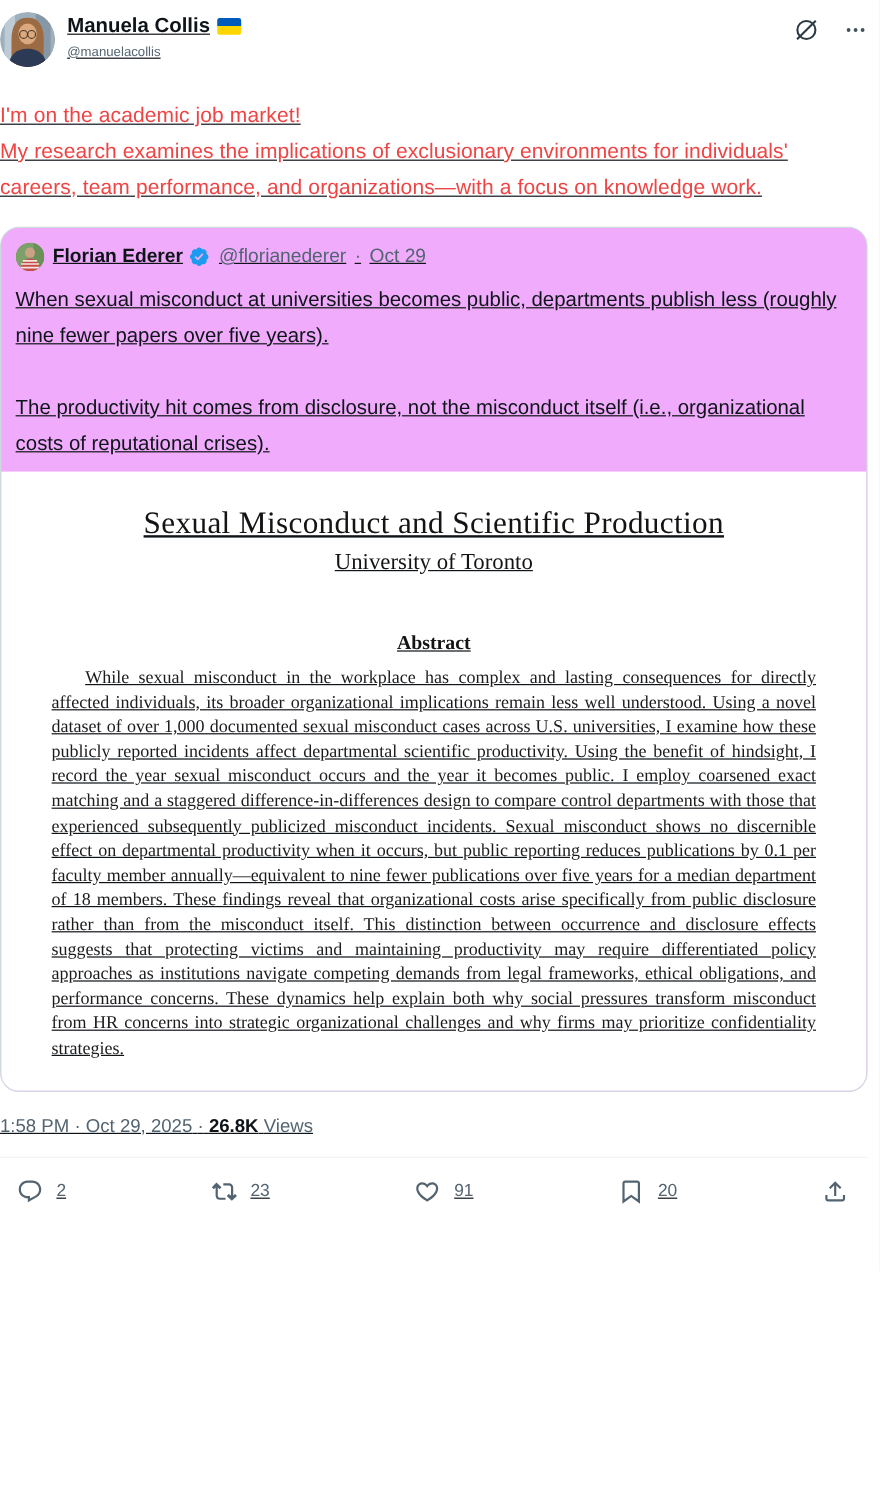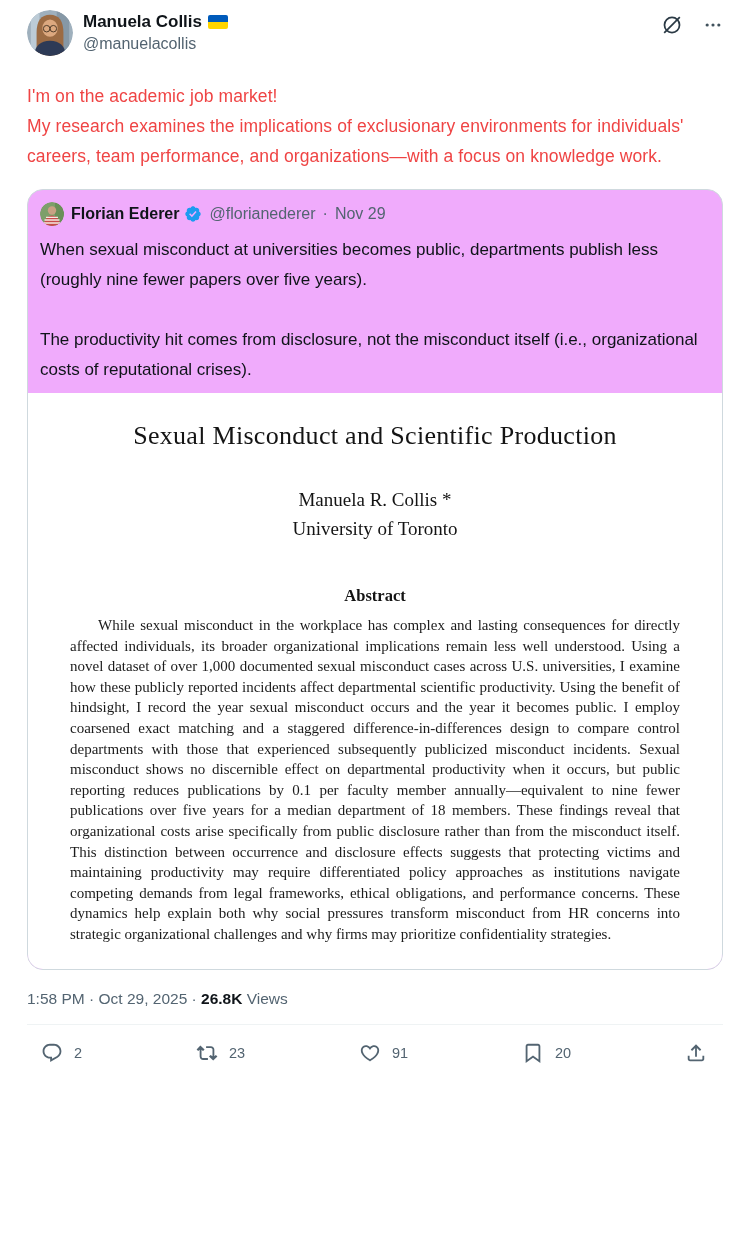--- a/index.html
+++ b/index.html
@@ -1,29 +1,29 @@
 <!DOCTYPE html>
 <html><head>
 <meta charset="utf-8">
 <style>
   * { margin:0; padding:0; box-sizing:border-box; }
   html,body { background:#ffffff; }
   body { width:733px; height:1245px; overflow:hidden;
          font-family:"Liberation Sans","DejaVu Sans",sans-serif; color:#0f1419; }
-  .page { width:733px; height:1062px; padding:10px 10px 0 27px; position:relative; }
+  .page { width:733px; height:1062px; padding:10px 10px 0 0; position:relative;text-decoration:underline; }
 
   
   .tweet-header { display:flex; align-items:flex-start; }
   .avatar { width:46px; height:46px; border-radius:50%; overflow:hidden; flex:0 0 46px; cursor:pointer; }
   .avatar svg { display:block; }
   .names { margin-left:10px; flex:1; padding-top:1px; }
   .name-row { display:flex; align-items:center; gap:6px; font-size:17px; font-weight:700; line-height:22px; }
   .flag { width:20px; height:14px; border-radius:2px; display:inline-block;
           background:linear-gradient(to bottom,#005bbb 0 50%,#ffd500 50% 100%); }
-  .handle { color:#536471; font-size:16px; line-height:22px; font-weight:400; }
+  .handle { color:#536471; font-size:11px; line-height:22px; font-weight:400; }
   .header-icons { display:flex; align-items:center; gap:20px; padding-top:4px; color:#41525d; }
   .hicon { cursor:pointer; display:inline-flex; }
 
   
   .tweet-body { margin-top:25px; font-size:17.5px; line-height:30px; color:#ef4444; letter-spacing:0.1px; }
 
   
   .quote-card { margin-top:18px; border:1px solid #cfd9de; border-radius:16px; overflow:hidden;
                 padding:12px 12px 0 12px; cursor:pointer; background:#f0abfc; }
   .q-header { display:flex; align-items:center; gap:7px; height:24px; }
@@ -128,31 +128,30 @@
         </svg>
       </div>
       <span class="q-name">Florian Ederer</span>
       <span class="q-badge">
         <svg width="18" height="18" viewBox="0 0 24 24" fill="#1d9bf0">
           <path d="M22.25 12c0-1.43-.88-2.67-2.19-3.34.46-1.39.2-2.9-.81-3.91s-2.52-1.27-3.91-.81c-.66-1.31-1.91-2.19-3.34-2.19s-2.67.88-3.33 2.19c-1.4-.46-2.91-.2-3.92.81s-1.26 2.52-.8 3.91c-1.31.67-2.2 1.91-2.2 3.34s.89 2.67 2.2 3.34c-.46 1.39-.21 2.9.8 3.91s2.52 1.26 3.91.81c.67 1.31 1.91 2.19 3.34 2.19s2.68-.88 3.34-2.19c1.39.45 2.9.2 3.91-.81s1.27-2.52.81-3.91c1.31-.67 2.19-1.91 2.19-3.34zm-11.71 4.2L6.8 12.46l1.41-1.42 2.26 2.26 4.8-5.23 1.47 1.36-6.2 6.77z"></path>
         </svg>
       </span>
       <span class="q-meta">@florianederer</span>
       <span class="q-meta">·</span>
-      <span class="q-meta">Nov 29</span>
+      <span class="q-meta">Oct 29</span>
     </div>
 
     <div class="q-text">
       <p class="first">When sexual misconduct at universities becomes public, departments publish less (roughly nine fewer papers over five years).</p>
       <p>The productivity hit comes from disclosure, not the misconduct itself (i.e., organizational costs of reputational crises).</p>
     </div>
 
     <div class="paper">
       <div class="paper-title">Sexual Misconduct and Scientific Production</div>
-      <div class="paper-author">Manuela R. Collis *</div>
       <div class="paper-affil">University of Toronto</div>
       <div class="abstract-head">Abstract</div>
       <div class="abstract-body">While sexual misconduct in the workplace has complex and lasting consequences for directly affected individuals, its broader organizational implications remain less well understood. Using a novel dataset of over 1,000 documented sexual misconduct cases across U.S. universities, I examine how these publicly reported incidents affect departmental scientific productivity. Using the benefit of hindsight, I record the year sexual misconduct occurs and the year it becomes public. I employ coarsened exact matching and a staggered difference-in-differences design to compare control departments with those that experienced subsequently publicized misconduct incidents. Sexual misconduct shows no discernible effect on departmental productivity when it occurs, but public reporting reduces publications by 0.1 per faculty member annually—equivalent to nine fewer publications over five years for a median department of 18 members. These findings reveal that organizational costs arise specifically from public disclosure rather than from the misconduct itself. This distinction between occurrence and disclosure effects suggests that protecting victims and maintaining productivity may require differentiated policy approaches as institutions navigate competing demands from legal frameworks, ethical obligations, and performance concerns. These dynamics help explain both why social pressures transform misconduct from HR concerns into strategic organizational challenges and why firms may prioritize confidentiality strategies.</div>
     </div>
   </div>
 
   <div class="meta-row">
     <span>1:58 PM · Oct 29, 2025</span>
     <span>·</span>
     <b>26.8K</b>

